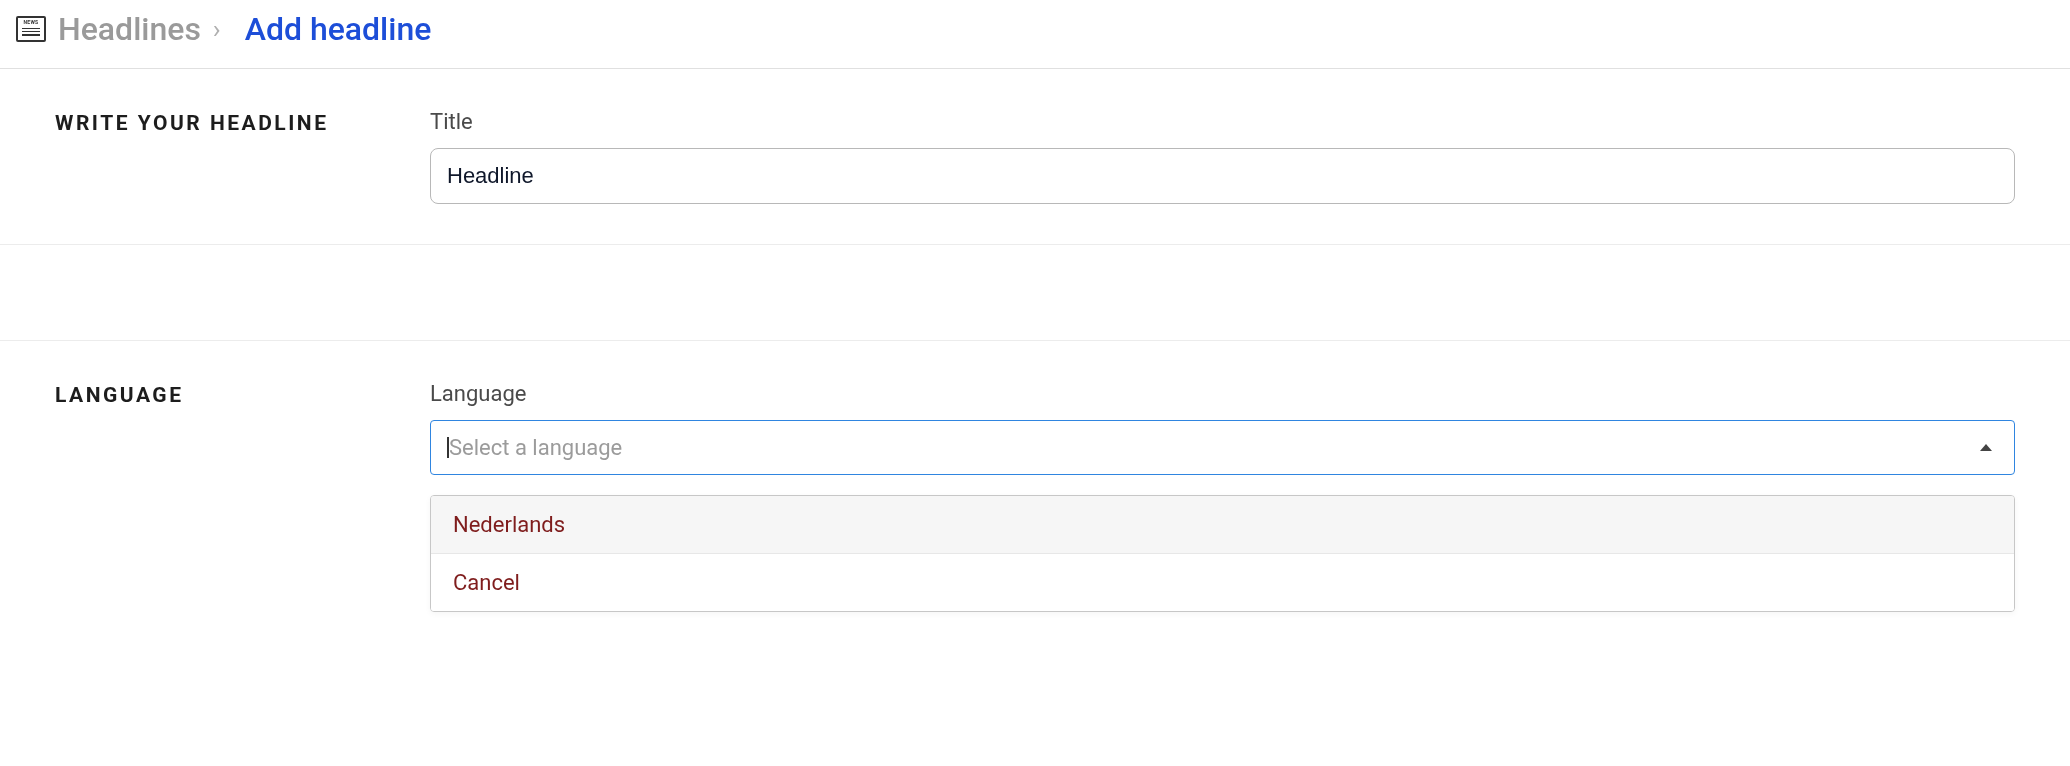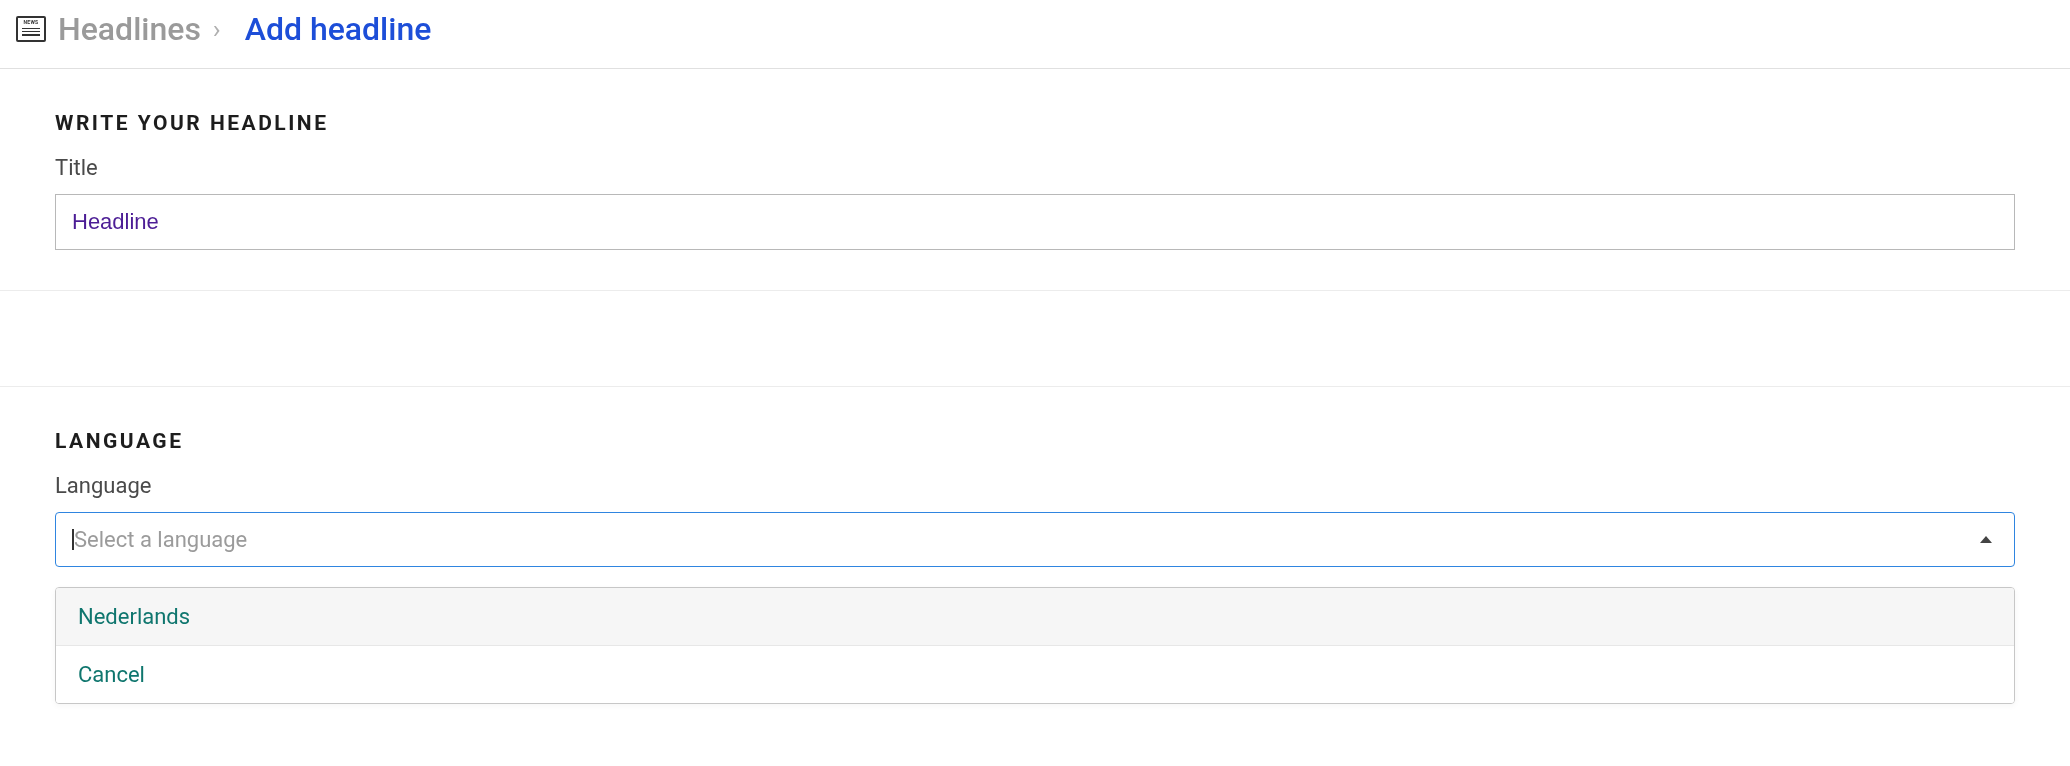--- a/index.html
+++ b/index.html
@@ -89,21 +89,20 @@
     }
     .btn-save {
       background: #5fce7a;
       color: #fff;
     }
     .section {
       display: flex;
       padding: 40px 55px;
       border-bottom: 1px solid #ececec;
       gap: 20px;
-      flex-direction: column;
     }
     .section-label {
       width: 355px;
       flex-shrink: 0;
       font-size: 21px;
       font-weight: 700;
       letter-spacing: 2.5px;
       color: #1d1d1d;
       padding-top: 2px;
     }
@@ -114,22 +113,22 @@
       font-size: 22px;
       font-weight: 400;
       color: #4a4a4a;
       margin-bottom: 14px;
     }
     .text-input {
       width: 100%;
       padding: 14px 16px;
       font-size: 22px;
       border: 1px solid #b8b8b8;
-      border-radius: 0;
-      color: #4c1d95;
+      border-radius: 8px;
+      color: #0f172a;
       outline: none;
     }
     .select-wrap {
       position: relative;
     }
     .select-input {
       width: 100%;
       padding: 14px 16px;
       font-size: 22px;
       border: 1px solid #2f85e0;
@@ -170,21 +169,21 @@
     .dropdown {
       margin-top: 20px;
       border: 1px solid #c7c7c7;
       border-radius: 4px;
       overflow: hidden;
       box-shadow: 0 2px 6px rgba(0,0,0,0.04);
     }
     .dropdown-option {
       padding: 16px 22px;
       font-size: 22px;
-      color: #0f766e;
+      color: #7f1d1d;
       cursor: pointer;
       background: #fff;
     }
     .dropdown-option.highlighted {
       background: #f6f6f6;
     }
     .dropdown-option + .dropdown-option {
       border-top: 1px solid #e7e7e7;
     }
     .spacer-section {

